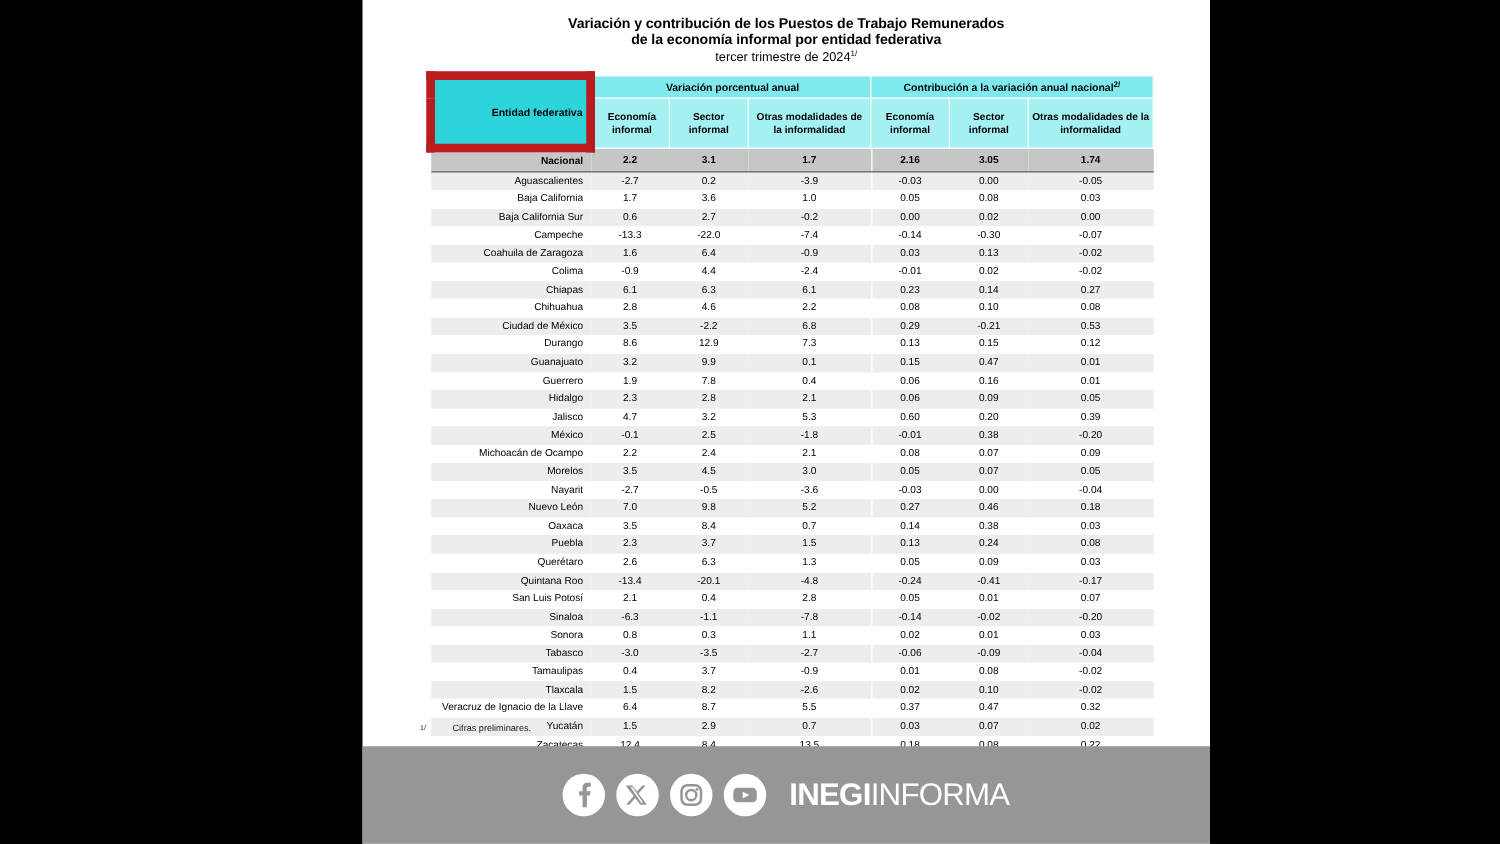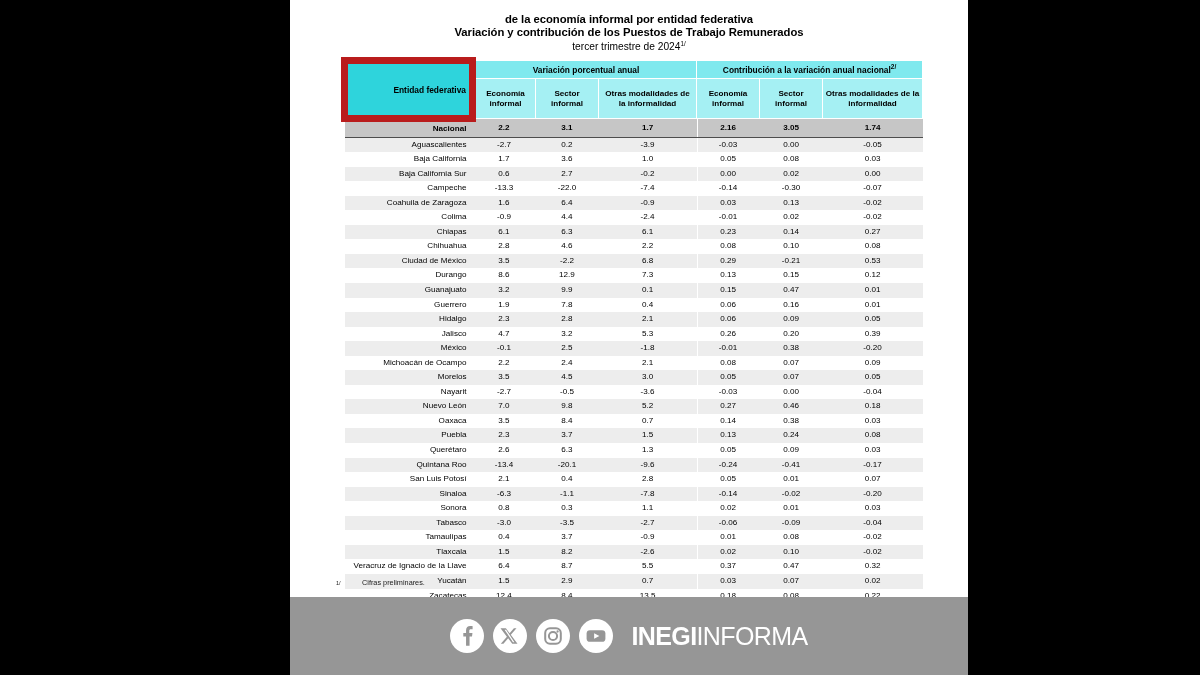--- a/index.html
+++ b/index.html
@@ -197,22 +197,22 @@
   .brand .b1 { font-weight: bold; }
   .brand .b2 { font-weight: normal; }
 </style>
 </head>
 <body>
 
 <div class="stage">
   <div class="panel">
 
     <div class="title-block">
+      <div class="title-line">Variación y contribución de los Puestos de Trabajo Remunerados</div>
       <div class="title-line">de la economía informal por entidad federativa</div>
-      <div class="title-line">Variación y contribución de los Puestos de Trabajo Remunerados</div>
       <div class="subtitle-line"><span>tercer trimestre de 2024</span><span class="sup">1/</span></div>
     </div>
 
     <div class="table-wrap">
       <table class="data">
         <colgroup>
           <col style="width:128px">
           <col style="width:63px">
           <col style="width:63px">
           <col style="width:98px">
@@ -360,21 +360,21 @@
               <td class="num">2.1</td>
               <td class="num sep-left">0.06</td>
               <td class="num">0.09</td>
               <td class="num">0.05</td>
             </tr>
             <tr class="plain">
               <td class="name">Jalisco</td>
               <td class="num">4.7</td>
               <td class="num">3.2</td>
               <td class="num">5.3</td>
-              <td class="num sep-left">0.26</td>
+              <td class="num sep-left">0.60</td>
               <td class="num">0.20</td>
               <td class="num">0.39</td>
             </tr>
             <tr class="stripe">
               <td class="name">México</td>
               <td class="num">-0.1</td>
               <td class="num">2.5</td>
               <td class="num">-1.8</td>
               <td class="num sep-left">-0.01</td>
               <td class="num">0.38</td>
@@ -440,21 +440,21 @@
               <td class="num">6.3</td>
               <td class="num">1.3</td>
               <td class="num sep-left">0.05</td>
               <td class="num">0.09</td>
               <td class="num">0.03</td>
             </tr>
             <tr class="stripe">
               <td class="name">Quintana Roo</td>
               <td class="num">-13.4</td>
               <td class="num">-20.1</td>
-              <td class="num">-9.6</td>
+              <td class="num">-4.8</td>
               <td class="num sep-left">-0.24</td>
               <td class="num">-0.41</td>
               <td class="num">-0.17</td>
             </tr>
             <tr class="plain">
               <td class="name">San Luis Potosí</td>
               <td class="num">2.1</td>
               <td class="num">0.4</td>
               <td class="num">2.8</td>
               <td class="num sep-left">0.05</td>

